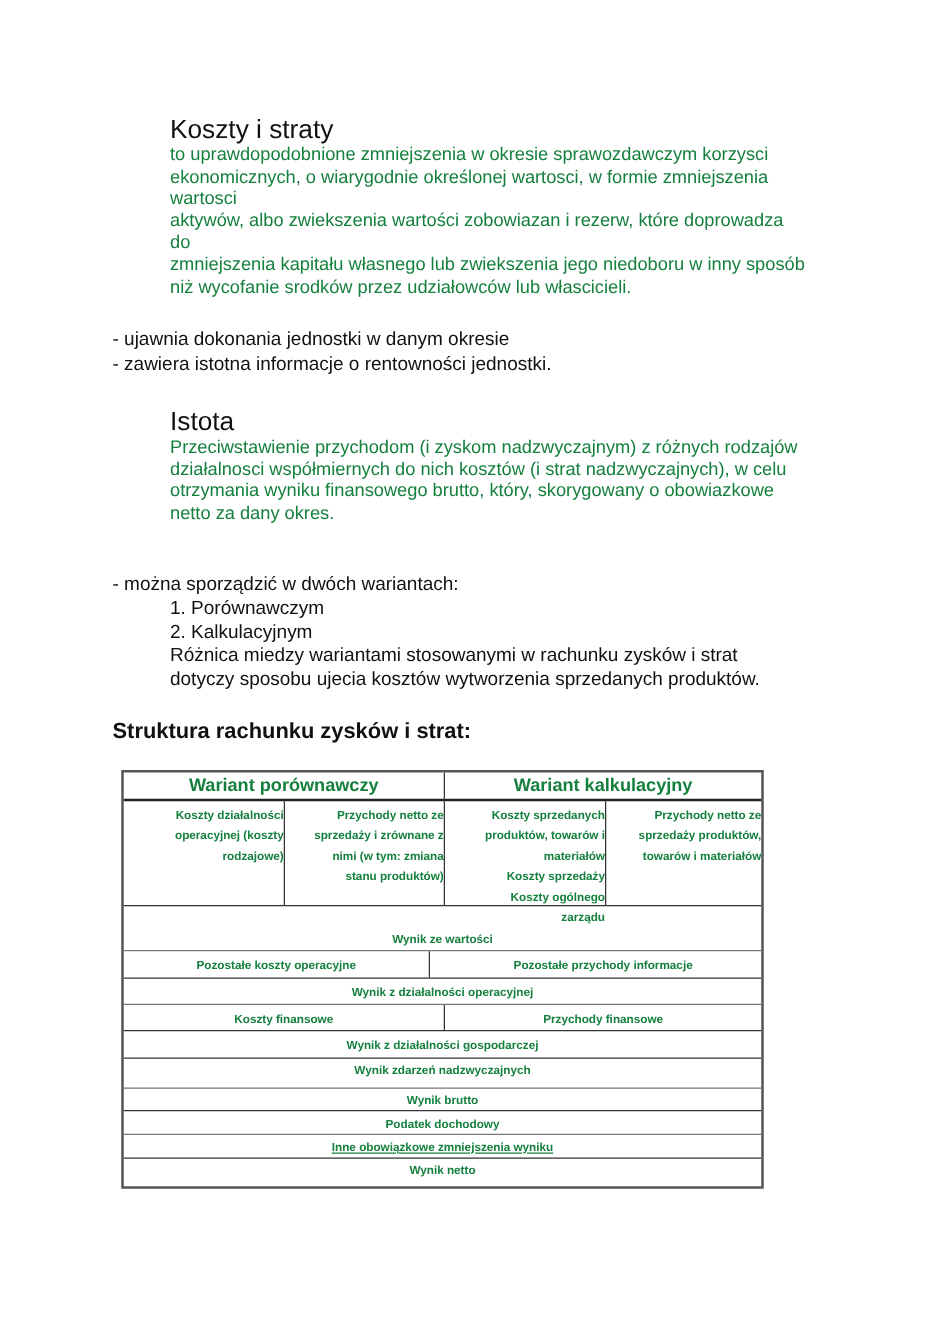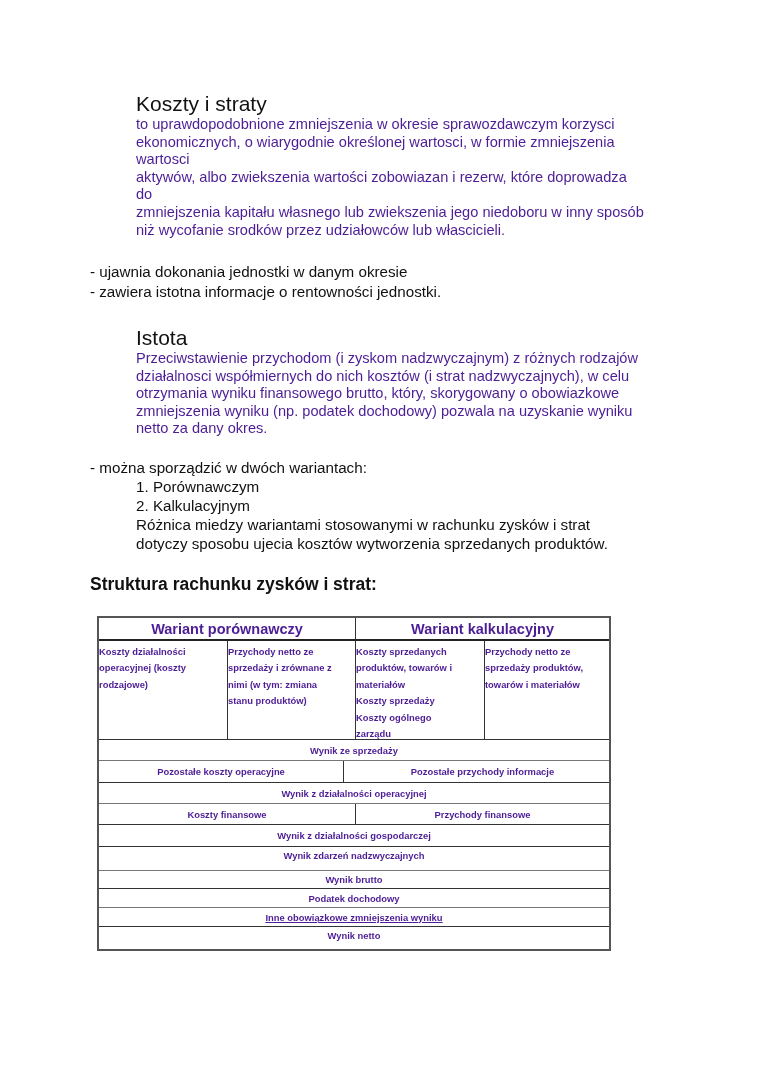--- a/index.html
+++ b/index.html
@@ -18,21 +18,21 @@
     .abs { position: absolute; }
     .heading-lg {
       font-size: 21px;
       line-height: 24px;
       color: #111;
       white-space: nowrap;
     }
     .para {
       font-size: 14.6px;
       line-height: 17.6px;
-      color: #4c1d95;
+      color: #15803d;
     }
     .para .ln {
       display: block;
       white-space: nowrap;
     }
     .bullet {
       font-size: 15.2px;
       line-height: 19px;
       white-space: nowrap;
       color: #111;
@@ -68,24 +68,24 @@
       border-bottom: 1.5px solid #333;
       box-sizing: border-box;
     }
     .row.light { border-bottom-color: #777; }
     .row.last { border-bottom: none; }
     .cell {
       position: absolute;
       top: 0;
       bottom: 0;
       box-sizing: border-box;
-      text-align: left;
+      text-align: right;
       font-weight: bold;
       font-size: 9.4px;
-      color: #4c1d95;
+      color: #15803d;
     }
     .cell.vdiv { border-right: 1.5px solid #333; }
     .head-cell {
       font-size: 14.5px;
       font-weight: bold;
       line-height: 26px;
       padding-top: 0px;
     }
     .multi {
       line-height: 16.4px;
@@ -113,40 +113,39 @@
 </div>
 
 <div class="abs bullet" style="left:90px; top:262px;">- ujawnia dokonania jednostki w danym okresie</div>
 <div class="abs bullet" style="left:90px; top:282px;">- zawiera istotna informacje o rentowności jednostki.</div>
 
 <div class="abs heading-lg" style="left:136px; top:326px;">Istota</div>
 <div class="abs para" style="left:136px; top:350px;">
   <span class="ln">Przeciwstawienie przychodom (i zyskom nadzwyczajnym) z różnych rodzajów</span>
   <span class="ln">działalnosci współmiernych do nich kosztów (i strat nadzwyczajnych), w celu</span>
   <span class="ln">otrzymania wyniku finansowego brutto, który, skorygowany o obowiazkowe</span>
-  <span class="ln">zmniejszenia wyniku (np. podatek dochodowy) pozwala na uzyskanie wyniku</span>
   <span class="ln">netto za dany okres.</span>
 </div>
 
 <div class="abs bullet" style="left:90px; top:458px;">- można sporządzić w dwóch wariantach:</div>
 <div class="abs list-item" style="left:136px; top:477px;">1. Porównawczym</div>
 <div class="abs list-item" style="left:136px; top:496px;">2. Kalkulacyjnym</div>
 <div class="abs list-item" style="left:136px; top:515px;">Różnica miedzy wariantami stosowanymi w rachunku zysków i strat</div>
 <div class="abs list-item" style="left:136px; top:534px;">dotyczy sposobu ujecia kosztów wytworzenia sprzedanych produktów.</div>
 
 <div class="abs section-title" style="left:90px; top:574px;">Struktura rachunku zysków i strat:</div>
 
 <div class="tbl">
 
   <div class="row" style="top:0; height:23px; border-bottom:2px solid #222;">
     <div class="cell vdiv head-cell center-v" style="left:0; width:257px;">Wariant porównawczy</div>
     <div class="cell head-cell center-v" style="left:257px; right:0;">Wariant kalkulacyjny</div>
   </div>
 
-  <div class="row" style="top:23px; height:99px;">
+  <div class="row" style="top:23px; height:84px;">
     <div class="cell vdiv multi" style="left:0; width:129px;">
       <span>Koszty działalności</span>
       <span>operacyjnej (koszty</span>
       <span>rodzajowe)</span>
     </div>
     <div class="cell vdiv multi" style="left:129px; width:128px;">
       <span>Przychody netto ze</span>
       <span>sprzedaży i zrównane z</span>
       <span>nimi (w tym: zmiana</span>
       <span>stanu produktów)</span>
@@ -160,21 +159,21 @@
       <span>zarządu</span>
     </div>
     <div class="cell multi" style="left:386px; right:0;">
       <span>Przychody netto ze</span>
       <span>sprzedaży produktów,</span>
       <span>towarów i materiałów</span>
     </div>
   </div>
 
   <div class="row light" style="top:122px; height:21px;">
-    <div class="cell center-v" style="left:0; right:0;">Wynik ze sprzedaży</div>
+    <div class="cell center-v" style="left:0; right:0;">Wynik ze wartości</div>
   </div>
 
   <div class="row" style="top:143px; height:22px;">
     <div class="cell vdiv center-v" style="left:0; width:245px;">Pozostałe koszty operacyjne</div>
     <div class="cell center-v" style="left:257px; right:0;">Pozostałe przychody informacje</div>
   </div>
 
   <div class="row light" style="top:165px; height:21px;">
     <div class="cell center-v" style="left:0; right:0;">Wynik z działalności operacyjnej</div>
   </div>

